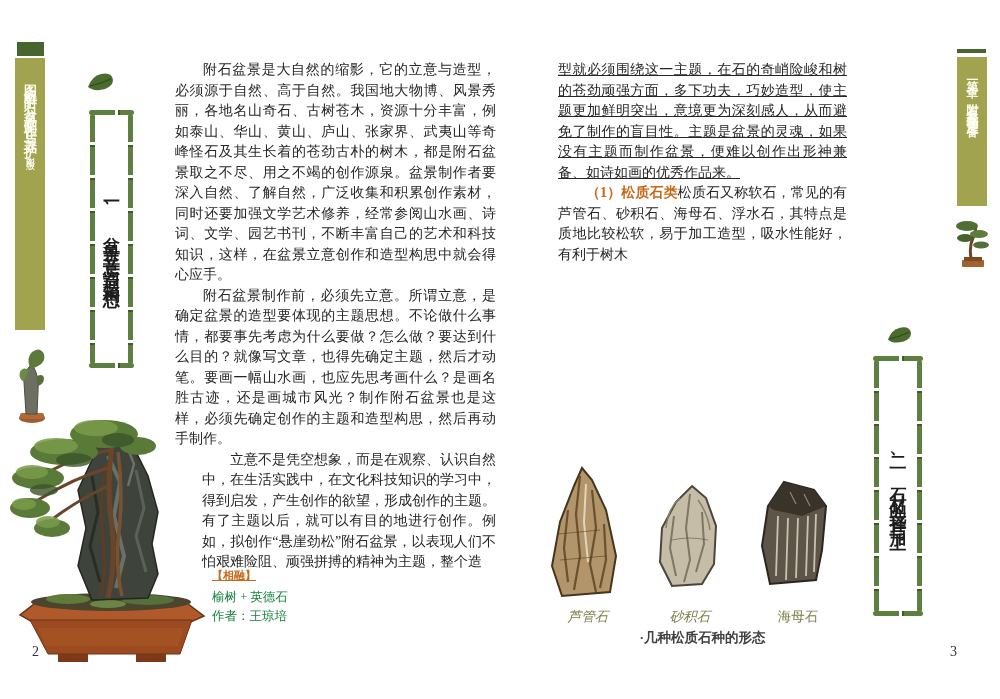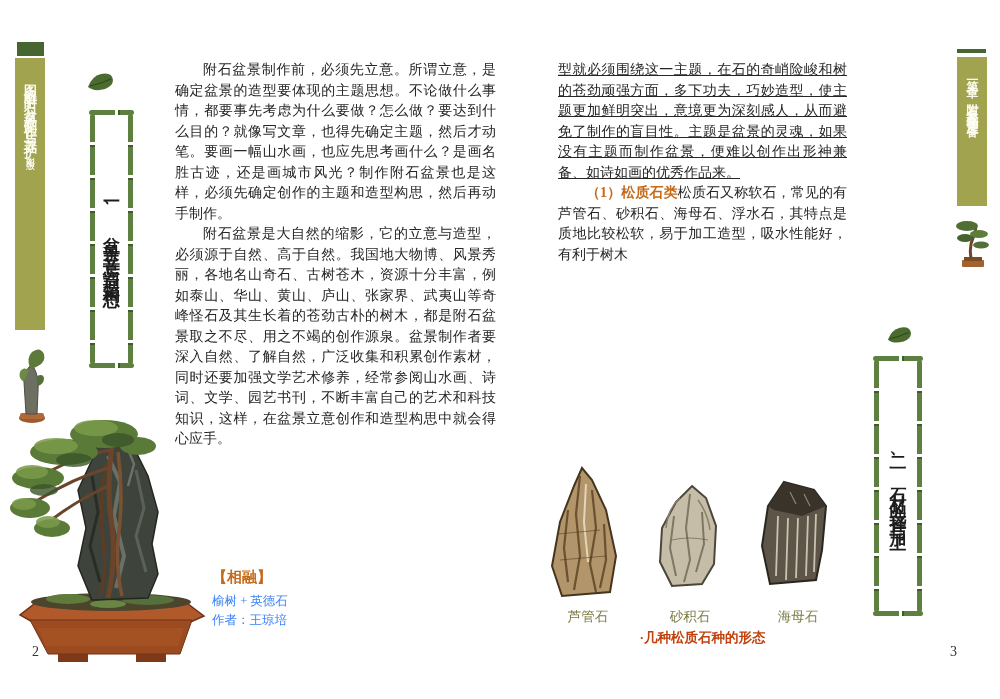--- a/index.html
+++ b/index.html
@@ -60,26 +60,26 @@
   .text-col p.wrap-photo { margin-left:27px; }
   .orange { color:#c66a1a; font-weight:700; }
   .sub-heading {
     background:#a9b19b; color:#222; font-weight:700; font-size:14.5px;
     height:21px; line-height:21px; padding-left:5px; margin:13px 0 6px 0; text-indent:0 !important;
   }
   .gap-label { margin-right:0; }
 
   
   .photo-caption { position:absolute; left:212px; top:568px; }
-  .cap-title { color:#c66a1a; font-weight:700; font-size:15px; margin-bottom:5px; }
-  .cap-line { color:#3b82f6; font-size:12.5px; line-height:19px; }
+  .cap-title { color:#c66a1a; font-weight:700; font-size:11px; margin-bottom:5px;text-decoration:underline; }
+  .cap-line { color:#15803d; font-size:12.5px; line-height:19px; }
 
   
   .rock-label { position:absolute; top:608px; width:80px; text-align:center; color:#7d7c45; font-size:13.5px; }
-  .fig-caption { position:absolute; top:629px; left:558px; width:289px; text-align:center; color:#c2410c; font-weight:700; font-size:13.5px; }
+  .fig-caption { position:absolute; top:629px; left:558px; width:289px; text-align:center; color:#404040; font-weight:700; font-size:13.5px; }
 
   .page-num { position:absolute; font-size:14px; color:#333; }
 
   svg { display:block; }
 </style>
 </head>
 <body>
 
 <div id="spread">
 
@@ -124,22 +124,23 @@
 
   <div class="bamboo-frame" style="left:90px; top:110px; width:43px; height:258px;">
     <i class="bb v l"></i>
     <i class="bb v r"></i>
     <i class="bb h t"></i>
     <i class="bb h b"></i>
     <div class="bamboo-title">一、盆景立意与造型构思</div>
   </div>
 
   <div class="text-col" style="left:175px; top:60px; width:321px;">
+    <p>附石盆景是大自然的缩影，它的立意与造型，必须源于自然、高于自然。我国地大物博、风景秀丽，各地名山奇石、古树苍木，资源十分丰富，例如泰山、华山、黄山、庐山、张家界、武夷山等奇峰怪石及其生长着的苍劲古朴的树木，都是附石盆景取之不尽、用之不竭的创作源泉。盆景制作者要深入自然、了解自然，广泛收集和积累创作素材，同时还要加强文学艺术修养，经常参阅山水画、诗词、文学、园艺书刊，不断丰富自己的艺术和科技知识，这样，在盆景立意创作和造型构思中就会得心应手。</p>
     <p>附石盆景制作前，必须先立意。所谓立意，是确定盆景的造型要体现的主题思想。不论做什么事情，都要事先考虑为什么要做？怎么做？要达到什么目的？就像写文章，也得先确定主题，然后才动笔。要画一幅山水画，也应先思考画什么？是画名胜古迹，还是画城市风光？制作附石盆景也是这样，必须先确定创作的主题和造型构思，然后再动手制作。</p>
-    <p>附石盆景是大自然的缩影，它的立意与造型，必须源于自然、高于自然。我国地大物博、风景秀丽，各地名山奇石、古树苍木，资源十分丰富，例如泰山、华山、黄山、庐山、张家界、武夷山等奇峰怪石及其生长着的苍劲古朴的树木，都是附石盆景取之不尽、用之不竭的创作源泉。盆景制作者要深入自然、了解自然，广泛收集和积累创作素材，同时还要加强文学艺术修养，经常参阅山水画、诗词、文学、园艺书刊，不断丰富自己的艺术和科技知识，这样，在盆景立意创作和造型构思中就会得心应手。</p>
+    <p class="wrap-photo">立意不是凭空想象，而是在观察、认识自然中，在生活实践中，在文化科技知识的学习中，得到启发，产生创作的欲望，形成创作的主题。有了主题以后，就可以有目的地进行创作。例如，拟创作“悬崖劲松”附石盆景，以表现人们不怕艰难险阻、顽强拼搏的精神为主题，整个造</p>
   </div>
 
   <div class="abs" style="left:8px; top:416px;">
     <svg width="206" height="250" viewBox="0 0 206 250">
 
       <path d="M30 185 L176 185 L196 200 L178 208 L28 208 L12 199 Z" fill="#b05a2c" stroke="#6f3014" stroke-width="1.5"></path>
       <path d="M22 204 L184 204 L172 238 L40 238 Z" fill="#9c4a20" stroke="#6f3014" stroke-width="1"></path>
       <path d="M30 212 L176 212 L170 230 L38 230 Z" fill="#a85526" opacity="0.7"></path>
       <rect x="50" y="238" width="30" height="8" fill="#7e3a18"></rect>
       <rect x="128" y="238" width="30" height="8" fill="#7e3a18"></rect>
@@ -216,22 +217,22 @@
       </g>
 
       <g>
         <path d="M244 18 L274 26 L286 42 L282 86 L276 116 L230 120 L222 82 L228 42 Z" fill="#5d5547" stroke="#2a2620" stroke-width="2"></path>
         <path d="M244 18 L274 26 L286 42 L262 52 L234 46 L228 42 Z" fill="#39332a"></path>
         <path d="M238 52 L236 112 M248 54 L246 116 M258 54 L256 114 M268 52 L266 112 M276 50 L274 108" stroke="#ddd6c4" stroke-width="1.8" fill="none" opacity="0.85"></path>
         <path d="M250 28 L256 40 M264 30 L270 42" stroke="#ddd6c4" stroke-width="1.2" opacity="0.5"></path>
       </g>
     </svg>
   </div>
-  <div class="rock-label" style="left:548px;">芦管石</div>
-  <div class="rock-label" style="left:650px;">砂积石</div>
+  <div class="rock-label" style="left:548px;font-style:italic;">芦管石</div>
+  <div class="rock-label" style="left:650px;font-style:italic;">砂积石</div>
   <div class="rock-label" style="left:758px;">海母石</div>
   <div class="fig-caption">·几种松质石种的形态</div>
 
   <div class="leaf" style="left:884px; top:324px;">
     <svg width="30" height="24" viewBox="0 0 32 26">
       <path d="M4 17 Q8 6 17 4 Q28 2 29 10 Q29 16 21 19 Q10 22 4 17 Z" fill="#4c6b2e"></path>
       <path d="M6 16 Q16 14 27 9" stroke="#2e4a1c" stroke-width="1.2" fill="none"></path>
     </svg>
   </div>
 

